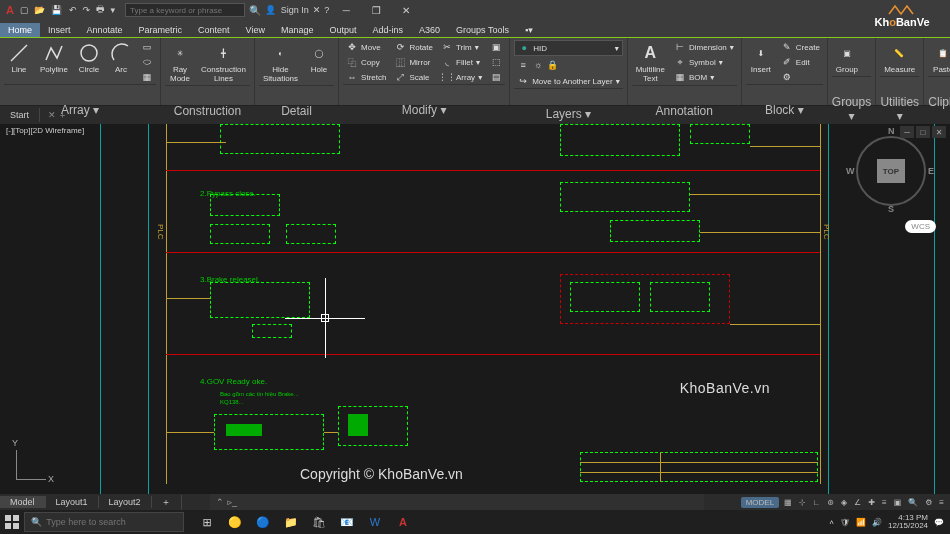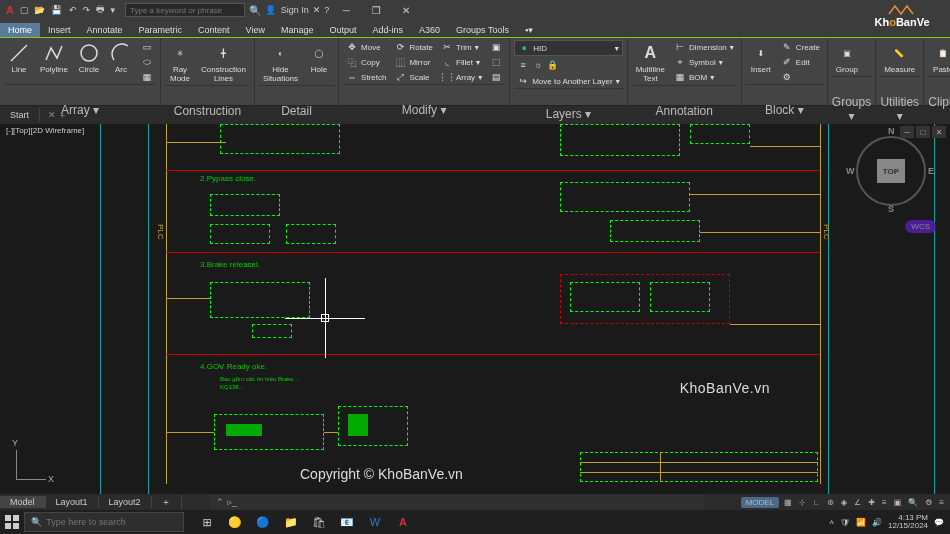--- a/index.html
+++ b/index.html
@@ -42,37 +42,37 @@
 
 
 .canvas { position: absolute; top: 124px; left: 0; right: 0; bottom: 40px; background: #1a1a1a; overflow: hidden; }
 
 
 .drawing { position: absolute; inset: 0; }
 .cyan-line-v { position: absolute; width: 1px; background: #00ffff; opacity: 0.6; }
 .green-box { position: absolute; border: 1px dashed #00ff00; }
 .green-fill { position: absolute; background: #00aa00; }
 .red-box { position: absolute; border: 1px dashed #cc0000; }
-.green-text { position: absolute; font-size: 8px; color: #00cc00; }
+.green-text { position: absolute; font-size: 8px; color: #00cc00; margin-top: 15px; }
 .red-line { position: absolute; height: 1px; background: #cc0000; }
 .yellow-line-v { position: absolute; width: 1px; background: #c0a030; }
 .yellow-line-h { position: absolute; height: 1px; background: #c0a030; }
 .plc-label { position: absolute; font-size: 8px; color: #c0a030; writing-mode: vertical-lr; }
 
 
 .crosshair-h { position: absolute; height: 1px; background: #fff; left: 285px; width: 80px; top: 194px; }
 .crosshair-v { position: absolute; width: 1px; background: #fff; top: 154px; height: 80px; left: 325px; }
 .crosshair-box { position: absolute; width: 8px; height: 8px; border: 1px solid #fff; left: 321px; top: 190px; }
 
 
 .viewcube { position: absolute; top: 2px; right: 14px; width: 90px; height: 90px; }
 .vc-ring { position: absolute; width: 70px; height: 70px; border: 2px solid #555; border-radius: 50%; left: 10px; top: 10px; }
 .vc-cube { position: absolute; width: 28px; height: 24px; background: #888; left: 31px; top: 33px; display: flex; align-items: center; justify-content: center; font-size: 8px; color: #333; font-weight: bold; }
 .vc-dir { position: absolute; font-size: 9px; color: #888; font-weight: bold; }
-.wcs-badge { position: absolute; right: 14px; top: 96px; font-size: 8px; color: #888; padding: 2px 6px; background: #4c1d95; border-radius: 8px; }
+.wcs-badge { position: absolute; right: 14px; top: 96px; font-size: 8px; color: #888; padding: 2px 6px; background: #ffffff; border-radius: 8px; }
 
 
 .watermark { position: absolute; right: 180px; top: 256px; font-size: 14px; color: #ddd; letter-spacing: 0.5px; font-weight: 500; }
 .watermark2 { position: absolute; left: 300px; bottom: 52px; font-size: 14px; color: #ddd; font-weight: 500; }
 
 
 .logo { position: absolute; top: 2px; right: 8px; width: 80px; height: 30px; display: flex; flex-direction: column; align-items: center; z-index: 20; }
 .logo-text { font-size: 11px; font-weight: bold; color: #fff; }
 .logo-text .o { color: #e89030; }
 

